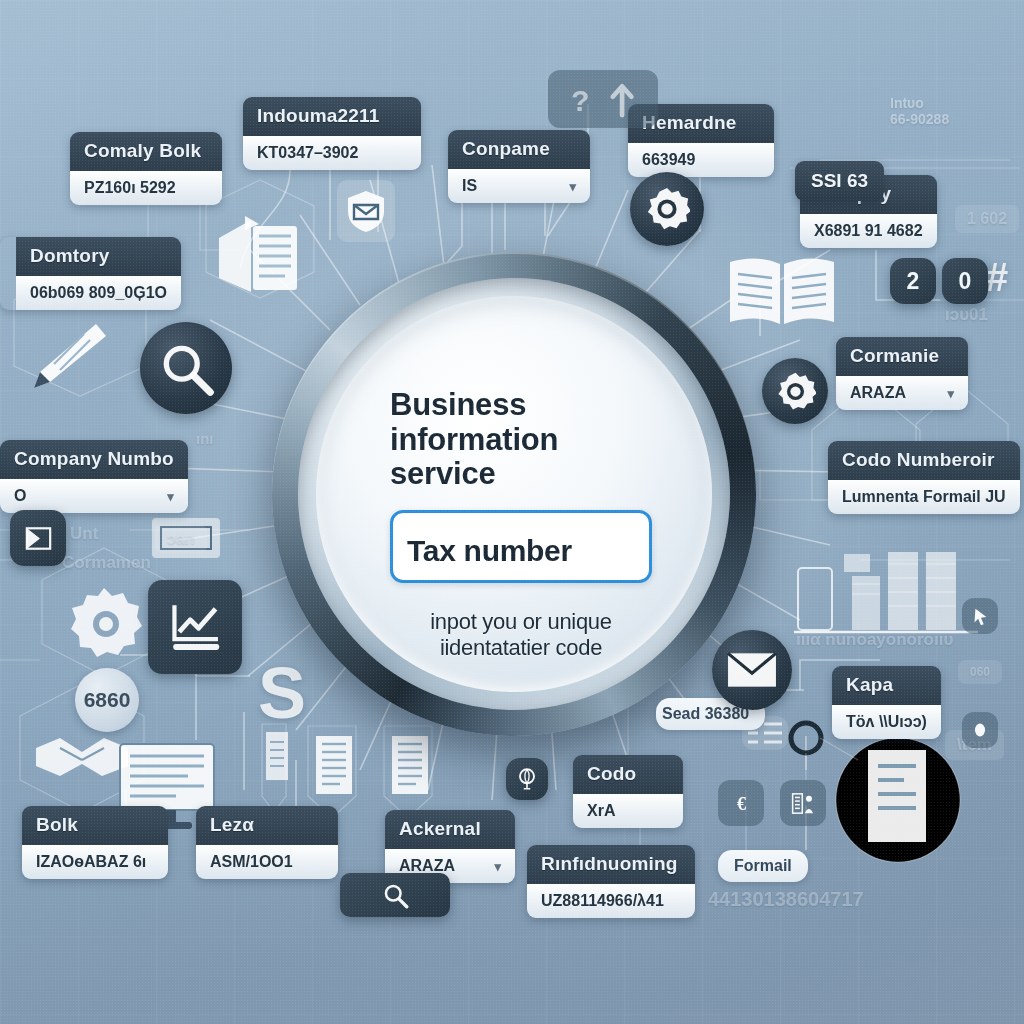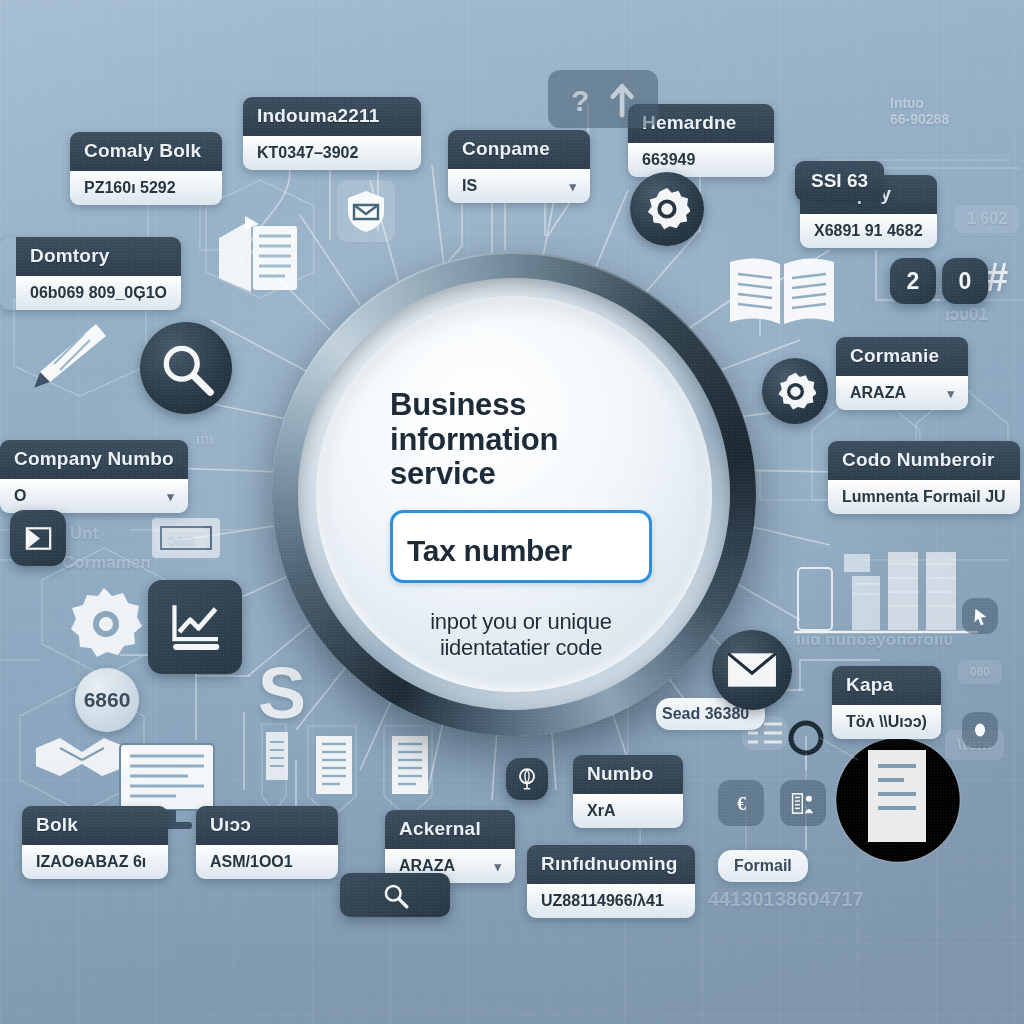--- a/index.html
+++ b/index.html
@@ -502,34 +502,34 @@
           <span>Töʌ \\Uıɔɔ)</span>
         </div>
       </div>
       <div class="card" style="left: 22px; top: 806px; min-width: 146px;">
         <div class="hd">Bolk</div>
         <div class="bd">
           <span>IZAOѳABAZ 6ı</span>
         </div>
       </div>
       <div class="card" style="left: 196px; top: 806px; min-width: 142px;">
-        <div class="hd">Uıɔɔ</div>
+        <div class="hd">Lezα</div>
         <div class="bd">
           <span>ASM/1OO1</span>
         </div>
       </div>
       <div class="card" style="left: 385px; top: 810px; min-width: 130px;">
         <div class="hd">Ackernal</div>
         <div class="bd">
           <span>ARAZA</span>
           <span class="caret">▾</span>
         </div>
       </div>
       <div class="card" style="left: 573px; top: 755px; min-width: 110px;">
-        <div class="hd">Numbo</div>
+        <div class="hd">Codo</div>
         <div class="bd">
           <span>XrA</span>
         </div>
       </div>
       <div class="card" style="left: 527px; top: 845px; min-width: 168px;">
         <div class="hd">Rınfıdnuoming</div>
         <div class="bd">
           <span>UZ88114966/λ41</span>
         </div>
       </div>

